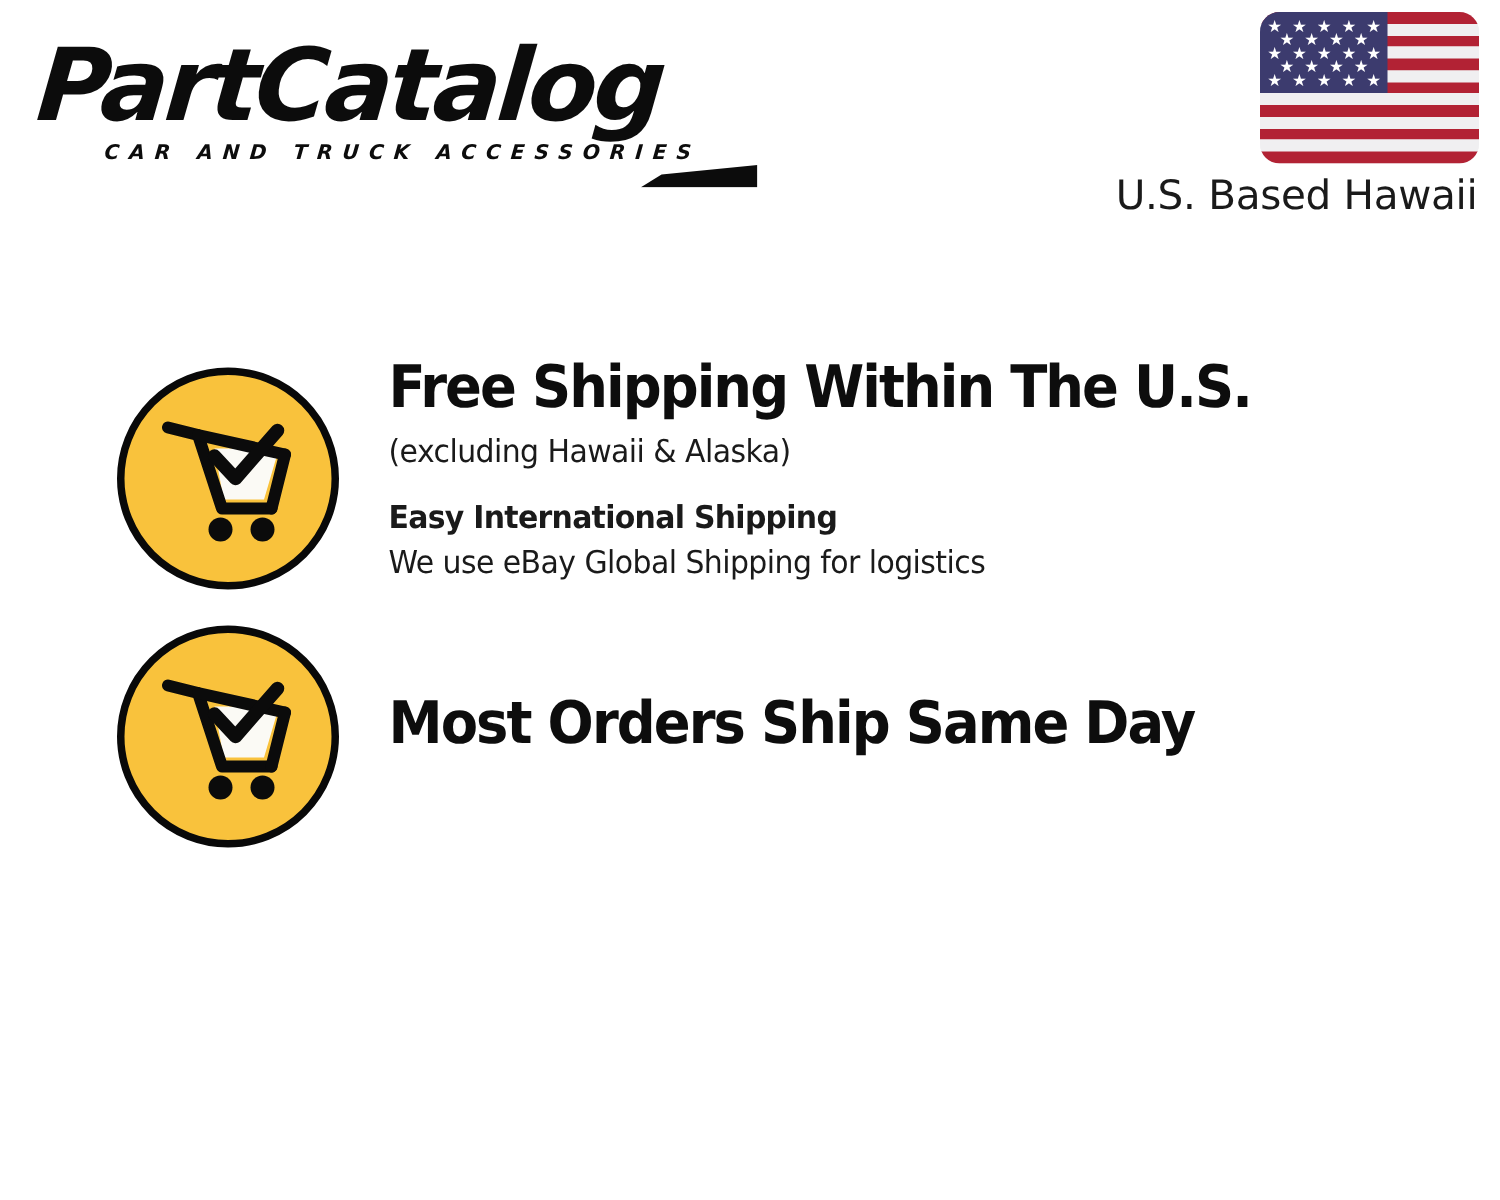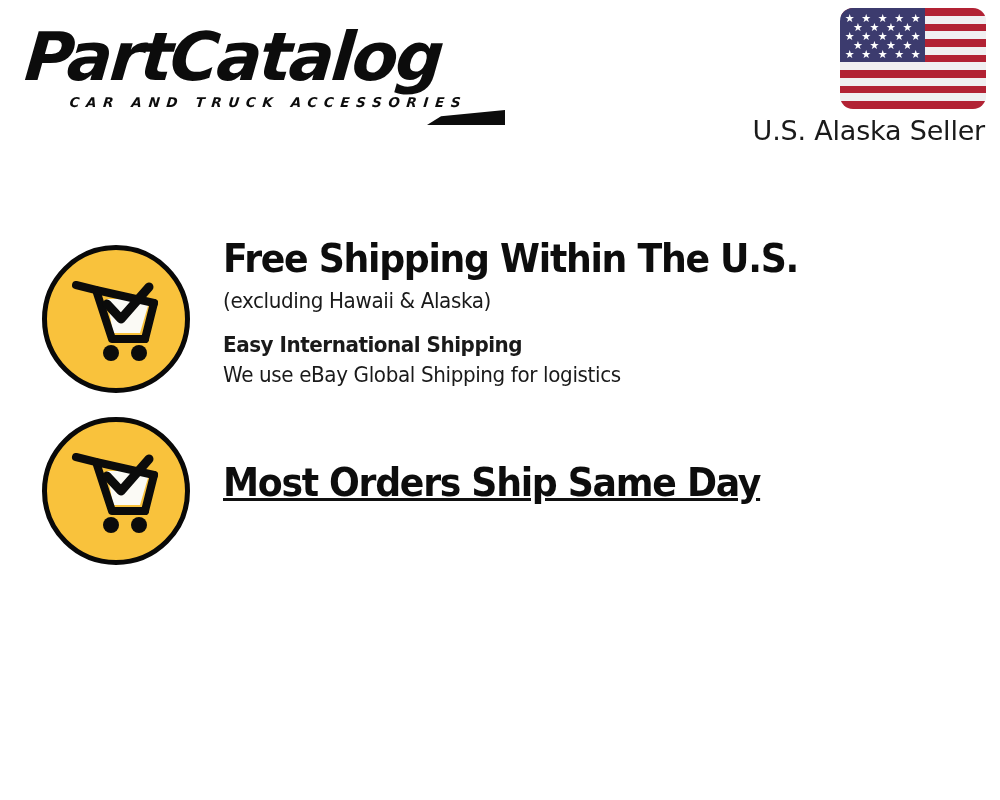--- a/index.html
+++ b/index.html
@@ -133,20 +133,21 @@
   
   #features-list {
     position: absolute;
     left: 0;
     top: 228px;
     width: 1000px;
   }
   .feature-row {
     position: relative;
     height: 172px;
+    margin-left: 36px;
   }
   .feature-icon-badge {
     position: absolute;
     left: 42px;
     top: 17px;
     width: 148px;
     height: 148px;
     border-radius: 50%;
     background: #f9c23c;
     border: 5px solid #090909;
@@ -191,21 +192,21 @@
     letter-spacing: -0.5px;
   }
 
   
   #feature-row-free-shipping .feature-text { top: 8px; }
   #feature-row-free-shipping .feature-sub-excluding { margin-top: 4px; }
   #feature-row-free-shipping .feature-sub-international { margin-top: 14px; }
   #feature-row-free-shipping .feature-sub-ebay { margin-top: 0px; }
 
   #feature-row-returns .feature-text { top: 60px; }
-  #feature-row-same-day .feature-text { top: 60px; text-decoration: underline; }
+  #feature-row-same-day .feature-text { top: 60px; }
 </style>
 </head>
 <body>
 
 <div id="banner-header">
 
   <div id="brand-logo">
     <div id="brand-wordmark">PartCatalog</div>
     <div id="brand-tagline">CAR AND TRUCK ACCESSORIES</div>
     <div id="brand-swoosh"></div>
@@ -255,21 +256,21 @@
           </div>
         <div class="star-row" style="top:41px">
             <span>★</span>
             <span>★</span>
             <span>★</span>
             <span>★</span>
             <span>★</span>
           </div>
       </div>
     </div>
-    <span id="seller-label">U.S. Alaska Seller</span>
+    <span id="seller-label">U.S. Based Hawaii</span>
   </div>
 
 </div>
 
 <div id="features-list">
 
   <div class="feature-row" id="feature-row-free-shipping">
 
     <div class="feature-icon-badge">
       <svg width="100" height="92" viewBox="0 0 100 92" fill="none">

